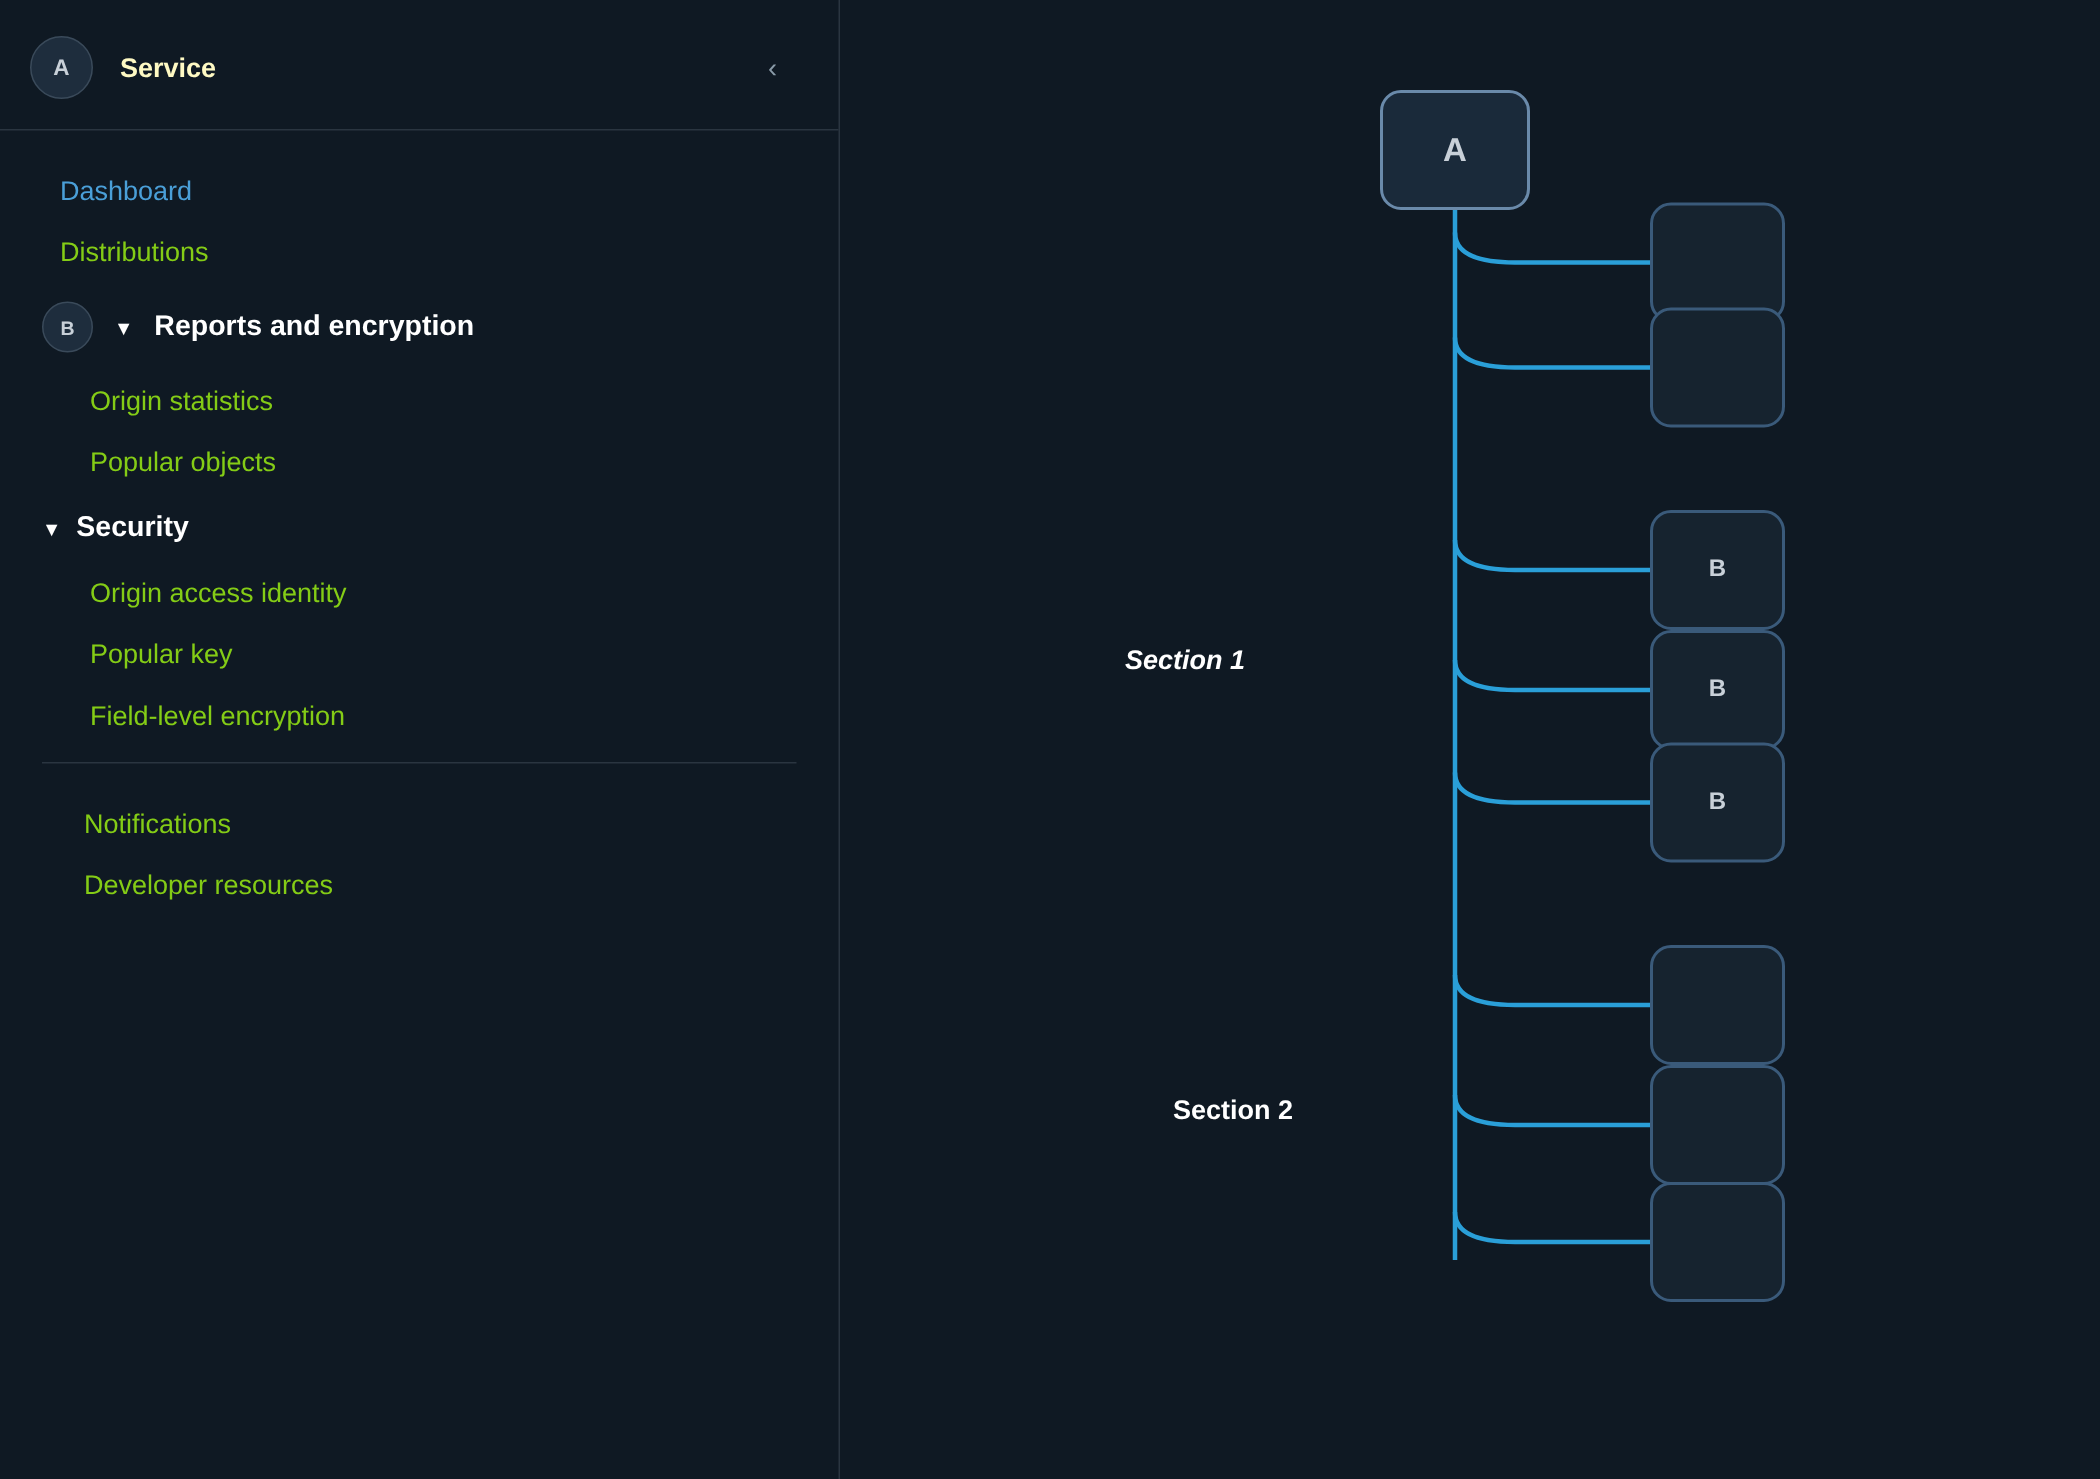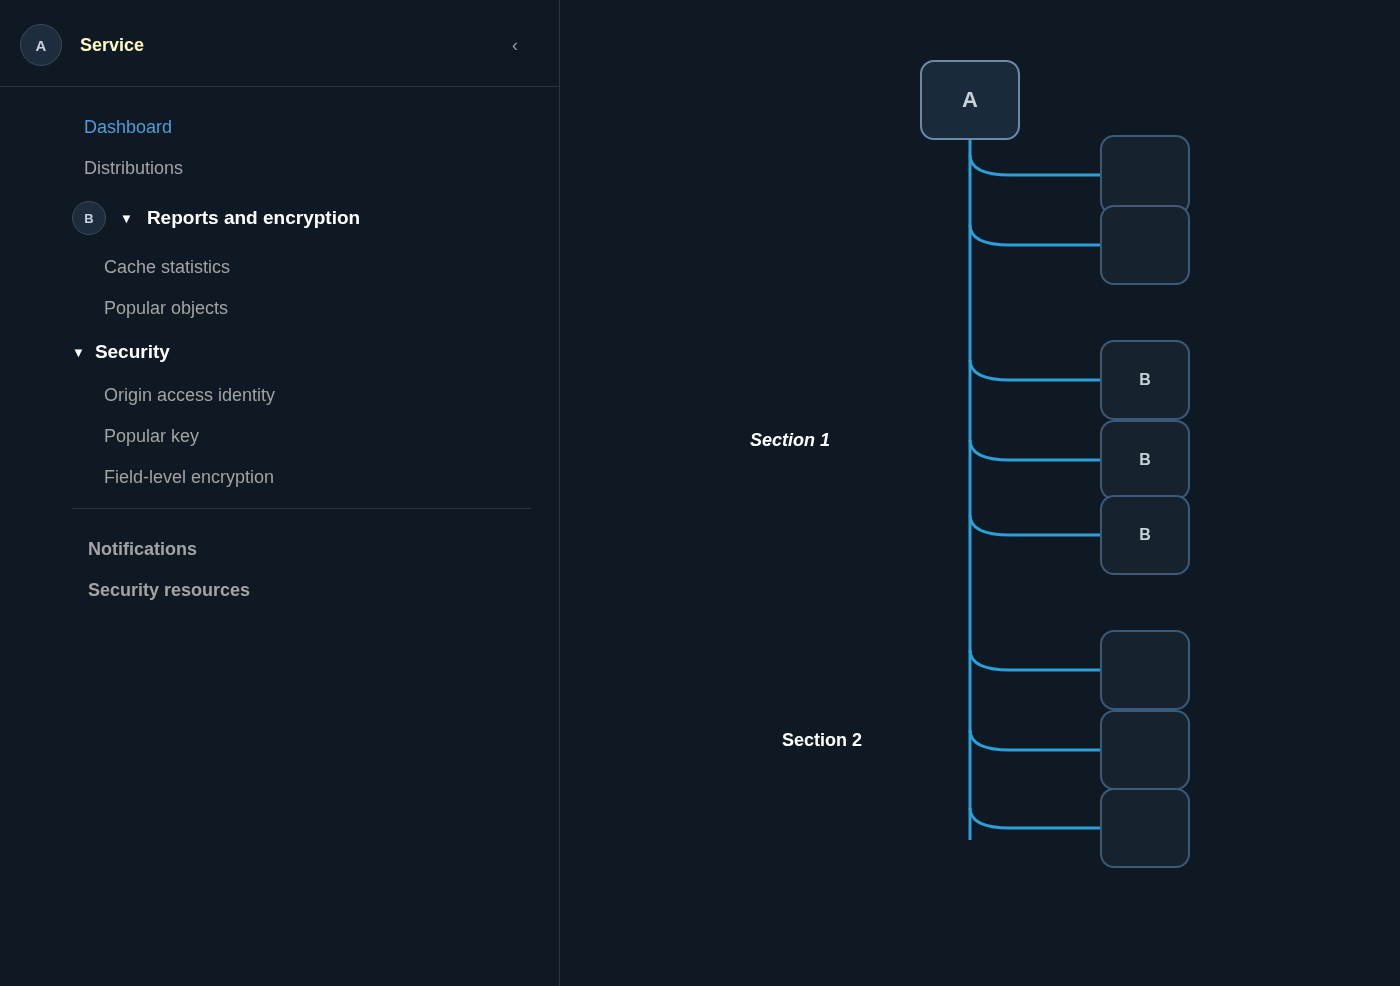--- a/index.html
+++ b/index.html
@@ -63,28 +63,27 @@
       justify-content: center;
       cursor: pointer;
       color: #8a9ba8;
       font-size: 18px;
     }
 
     .sidebar-nav {
       flex: 1;
       padding: 20px 0;
       overflow-y: auto;
-      margin-left: 44px;
     }
 
     .nav-item {
       padding: 10px 40px;
       font-size: 18px;
       cursor: pointer;
-      color: #a3a3a3;
+      color: #84cc16;
       display: flex;
       align-items: center;
       gap: 10px;
     }
 
     .nav-item.active {
       color: #4a9fd8;
       font-weight: 500;
     }
 
@@ -133,22 +132,21 @@
       flex-shrink: 0;
     }
 
     .sidebar-divider {
       border: none;
       border-top: 1px solid #2a3540;
       margin: 10px 28px;
     }
 
     .sidebar-bottom {
-      padding: 10px 0 20px 4px;
-      font-weight: bold;
+      padding: 10px 0 20px 16px;
     }
 
     
     .main-content {
       flex: 1;
       background-color: #0f1923;
       display: flex;
       align-items: flex-start;
       justify-content: center;
       padding: 40px 60px;
@@ -222,21 +220,21 @@
         <span class="section-avatar">
           <span>B</span>
         </span>
         <span class="arrow">▼</span>
         <span>Reports and encryption</span>
       </div>
     </div>
 
     <div class="nav-section-items">
       <div class="nav-item">
-        <span>Cache statistics</span>
+        <span>Origin statistics</span>
       </div>
       <div class="nav-item">
         <span>Popular objects</span>
       </div>
     </div>
 
     <div class="nav-section-header">
       <span class="arrow">▼</span>
       <span>Security</span>
     </div>
@@ -253,21 +251,21 @@
       </div>
     </div>
 
     <hr class="sidebar-divider">
 
     <div class="sidebar-bottom">
       <div class="nav-item">
         <span>Notifications</span>
       </div>
       <div class="nav-item">
-        <span>Security resources</span>
+        <span>Developer resources</span>
       </div>
     </div>
   </nav>
 </div>
 
 <div class="main-content">
   <div class="diagram-container">
 
     <svg class="diagram-svg" viewBox="0 0 700 860">
 

